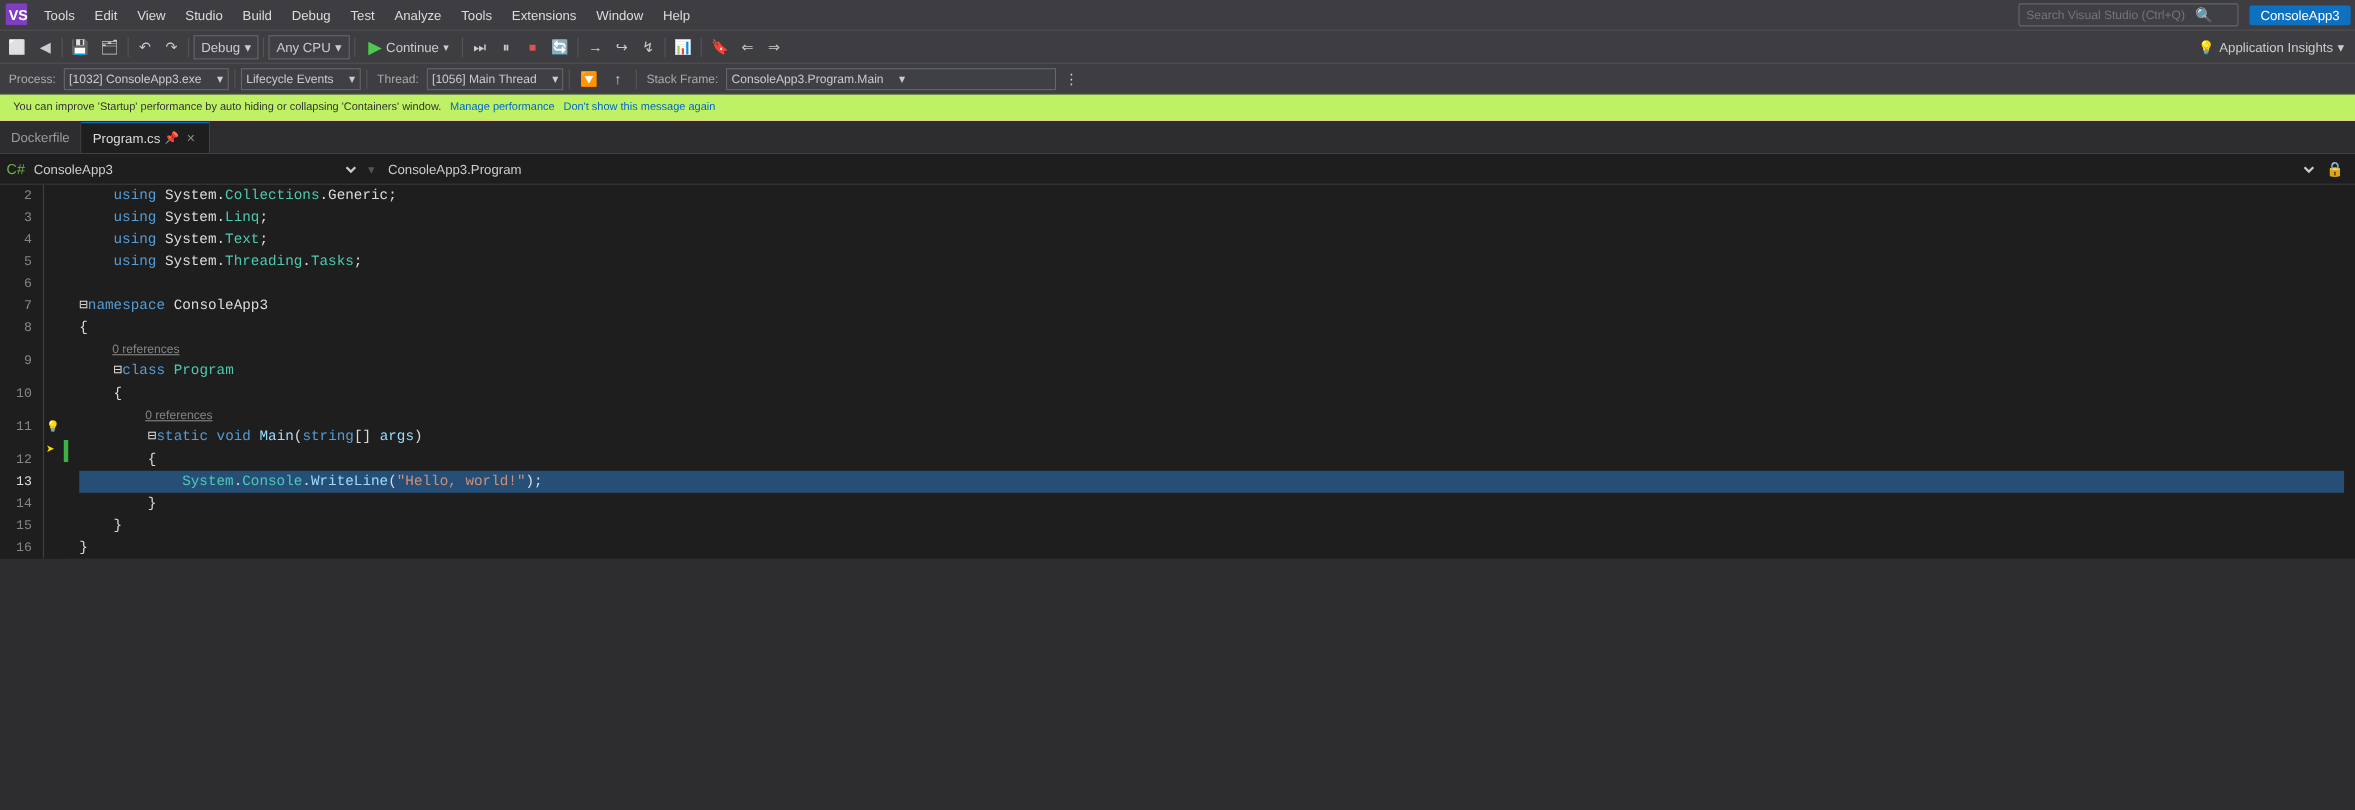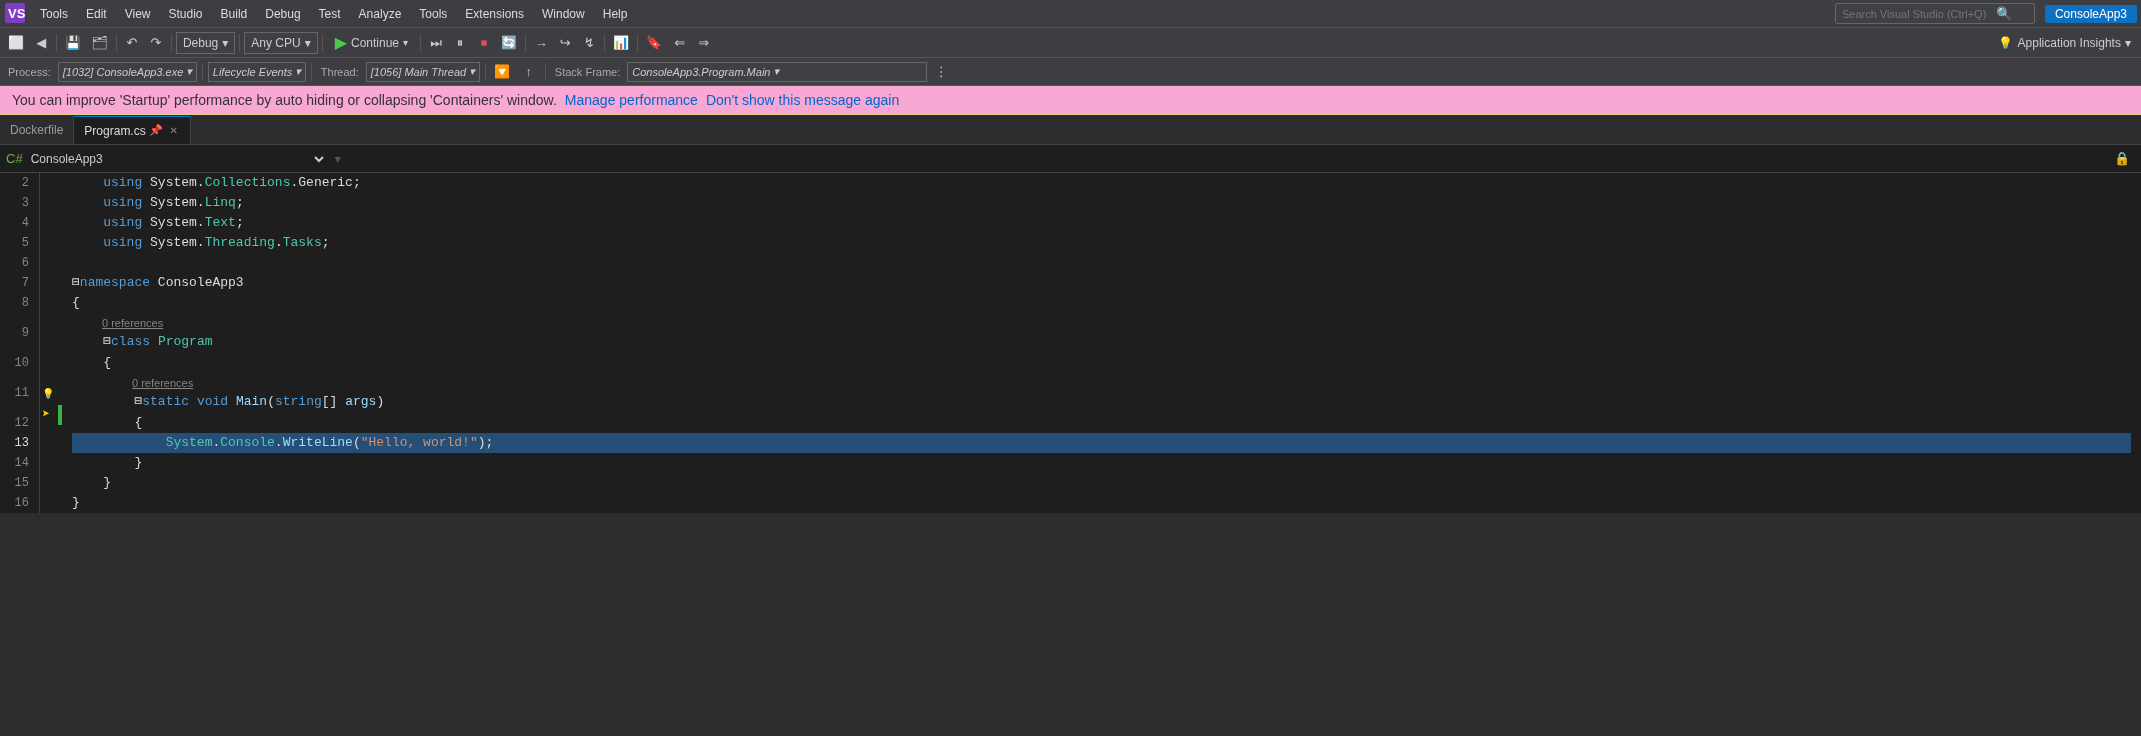--- a/index.html
+++ b/index.html
@@ -121,35 +121,34 @@
     }
     .debug-label { color: #aaa; font-size: 11px; padding: 0 4px; }
     .debug-dropdown {
       background: #3f3f46;
       border: 1px solid #666;
       color: #ccc;
       padding: 1px 4px;
       font-size: 11px;
       cursor: pointer;
       height: 20px;
-      display: flex; align-items: center; gap: 3px;
+      display: flex; align-items: center; gap: 14px;
       max-width: 220px;
       overflow: hidden;
-      font-style: italic;
     }
 
     
     .notification-bar {
-      background: #f9a8d4;
+      background: #bef264;
       color: #333;
       padding: 6px 12px;
       display: flex;
       align-items: center;
       gap: 8px;
-      font-size: 14px;
+      font-size: 10px;
       border-bottom: 1px solid #e0d08a;
     }
     .notification-link {
       color: #0066cc;
       cursor: pointer;
       text-decoration: none;
     }
 
     
     .tab-bar {
@@ -396,20 +395,23 @@
     <span class="tab-close">✕</span>
   </div>
 </div>
 
 <div class="file-nav">
   <span class="file-nav-icon">C#</span>
   <select class="file-nav-dropdown" style="max-width:300px; background:#1e1e1e; border:none; color:#ccc; font-size:12px;">
     <option>ConsoleApp3</option>
   </select>
   <span class="file-nav-separator">▾</span>
+  <select class="file-nav-dropdown" style="flex:1; background:#1e1e1e; border:none; color:#ccc; font-size:12px;">
+    <option>ConsoleApp3.Program</option>
+  </select>
   <button class="toolbar-btn" style="margin-left:auto;">🔒</button>
 </div>
 
 <div class="editor">
   <div class="code-area">
 
     <div class="line-numbers">
       <div class="line-num">2</div>
       <div class="line-num">3</div>
       <div class="line-num">4</div>

